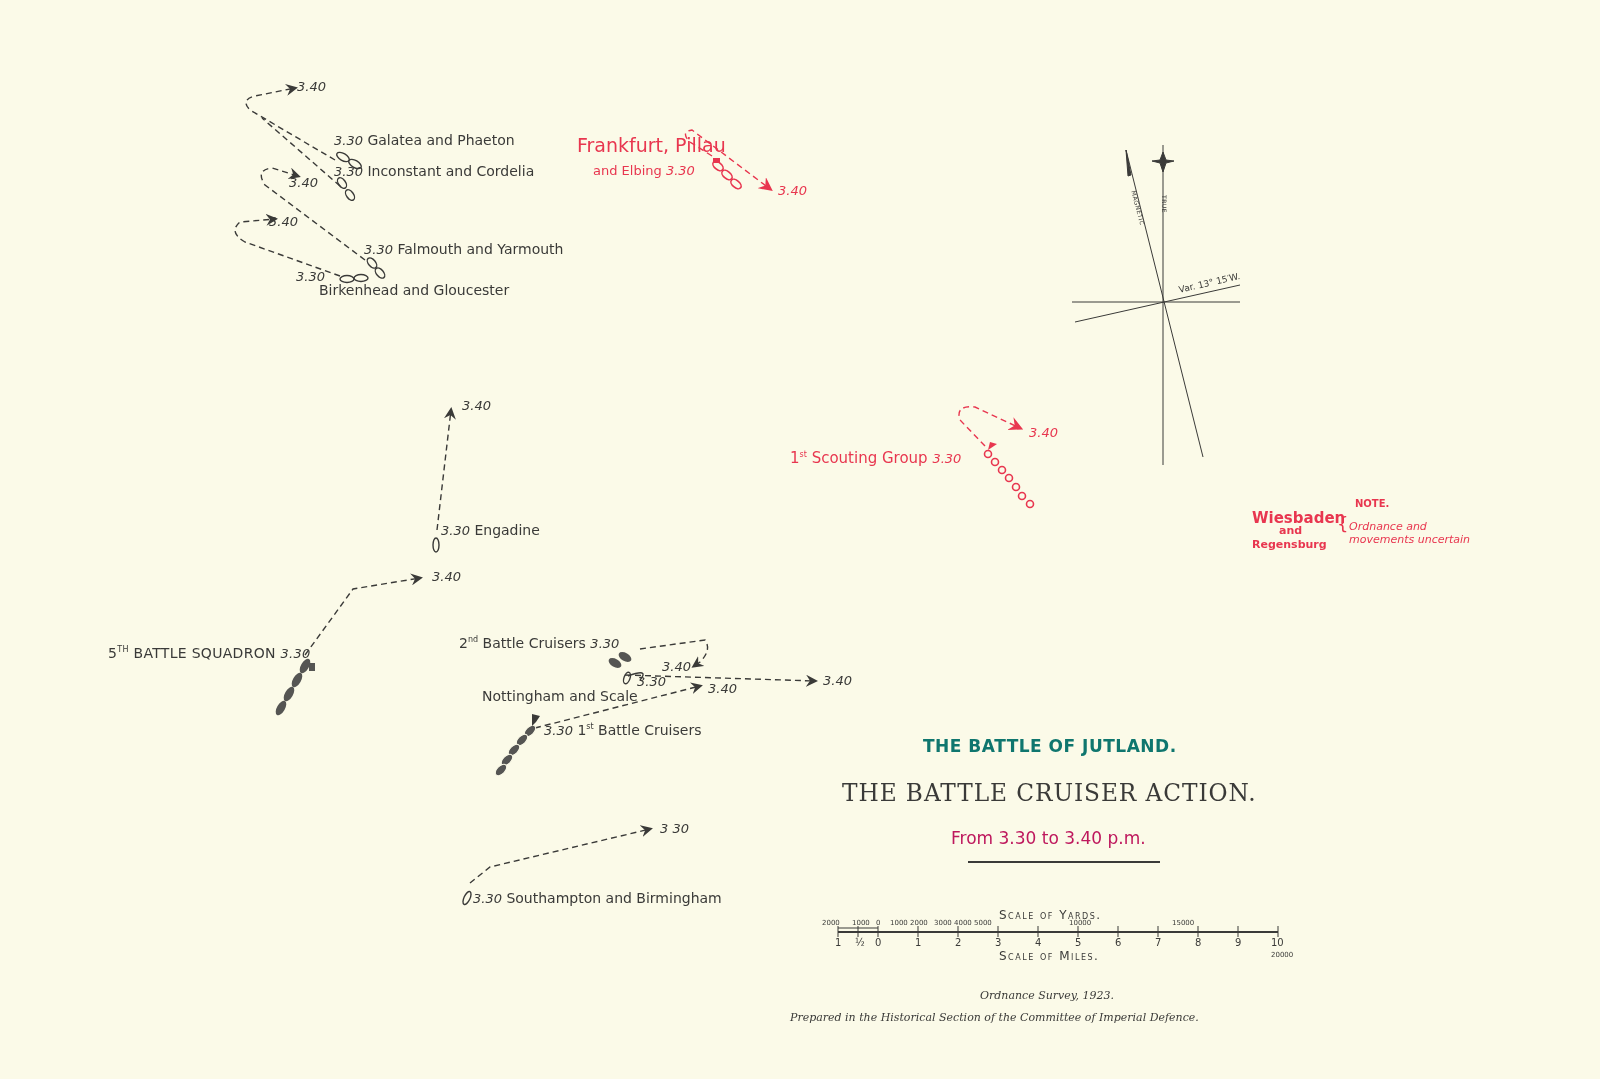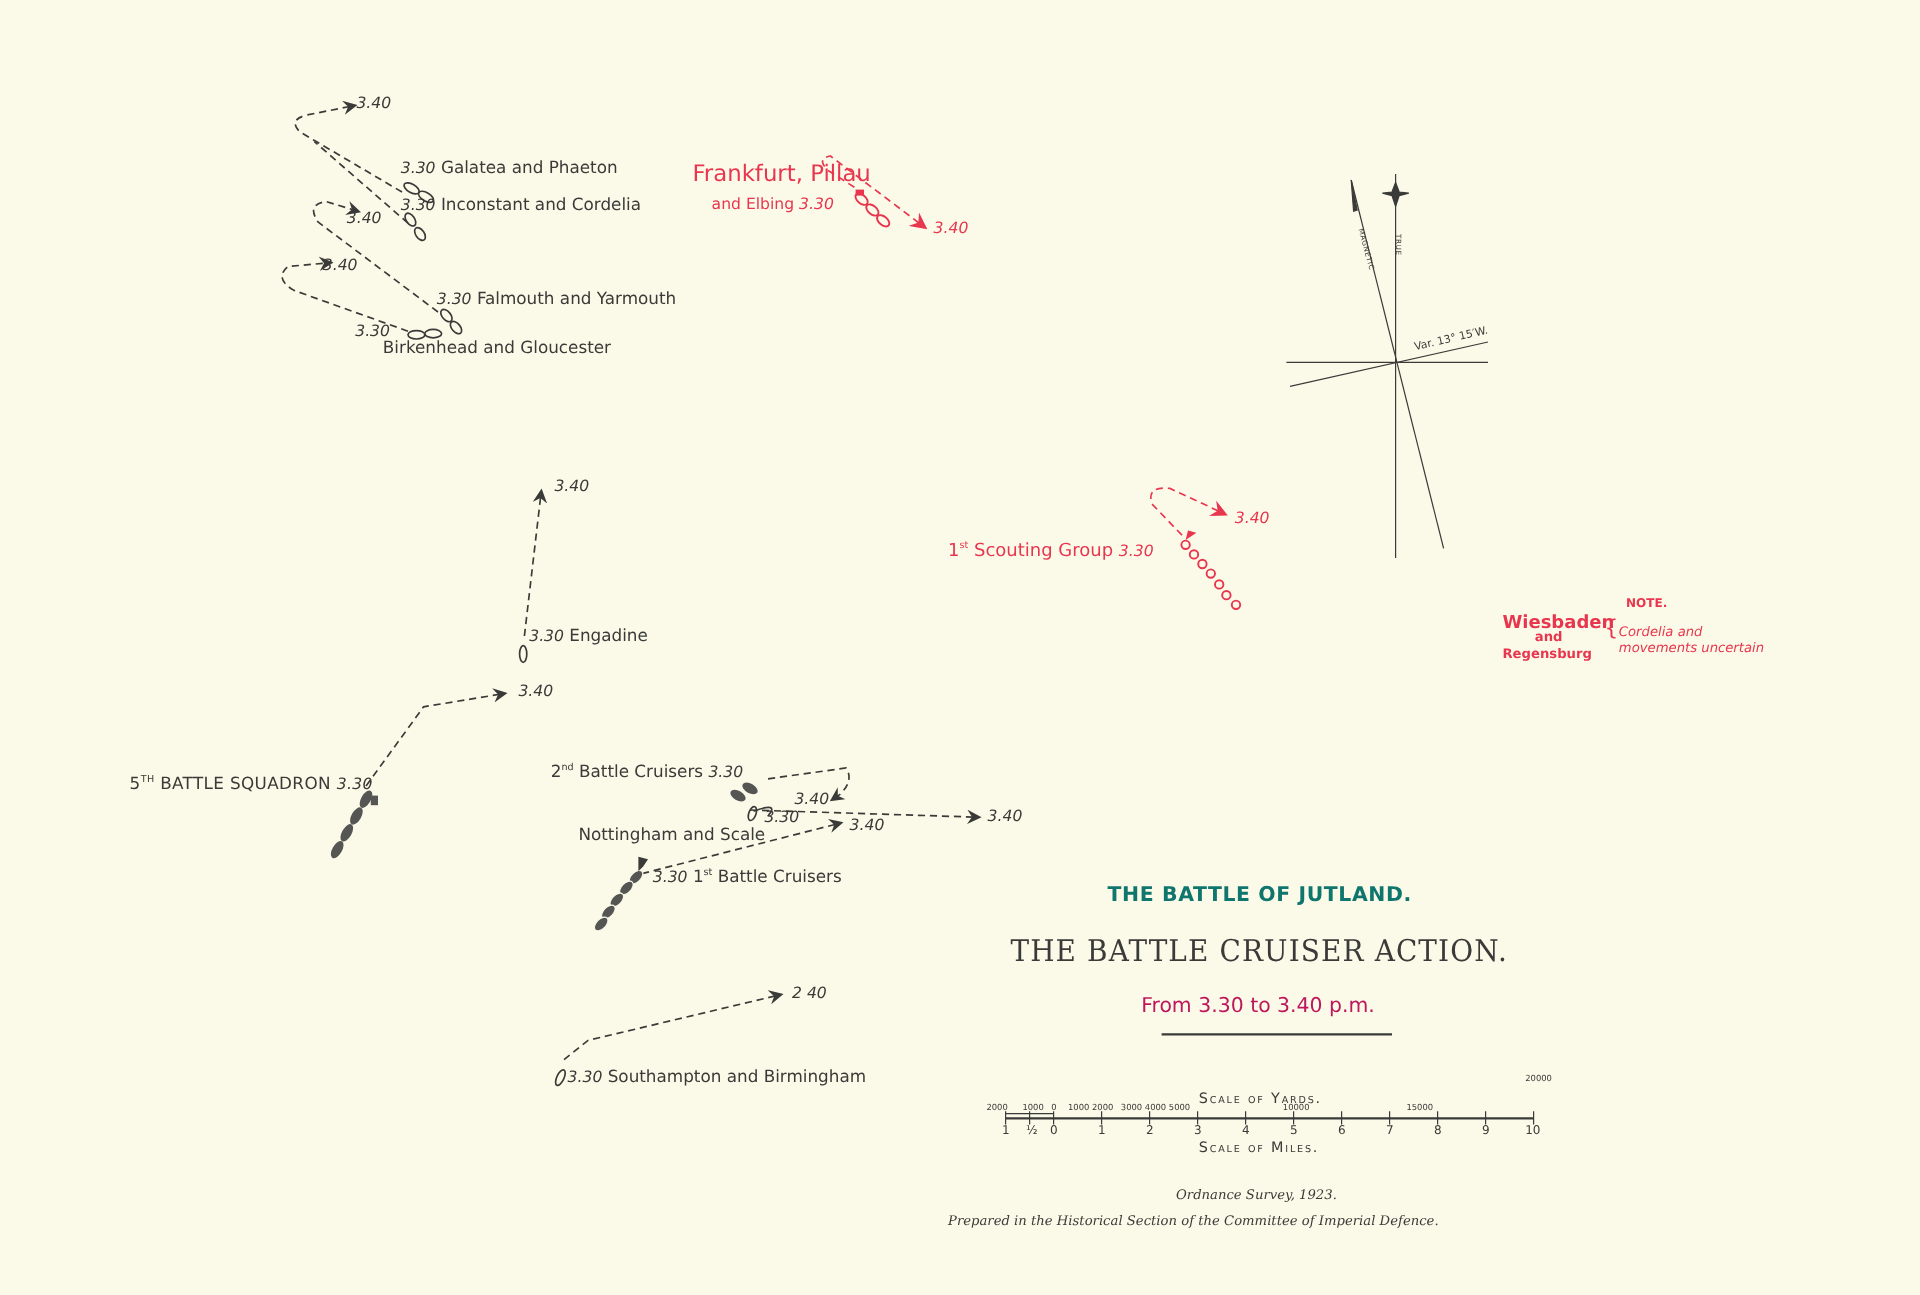--- a/index.html
+++ b/index.html
@@ -186,21 +186,21 @@
 <div class="lbl t" style="left:662px;top:660px">3.40</div>
 <div class="lbl t" style="left:637px;top:675px">3.30</div>
 <div class="lbl t" style="left:823px;top:674px">3.40</div>
 <div class="lbl" style="left:482px;top:689px">Nottingham and Scale</div>
 <div class="lbl t" style="left:708px;top:682px">3.40</div>
 <div class="lbl" style="left:544px;top:723px">
   <span class="t">3.30</span>
   <span>1</span><sup style="font-size:8px">st</sup><span> Battle Cruisers</span>
 </div>
 
-<div class="lbl t" style="left:660px;top:822px">2 40</div>
+<div class="lbl t" style="left:660px;top:822px">3 30</div>
 <div class="lbl" style="left:473px;top:891px">
   <span class="t">3.30</span>
   <span>Southampton and Birmingham</span>
 </div>
 
 <div class="lbl red" style="left:577px;top:136px;font-size:19px">Frankfurt, Pillau</div>
 <div class="lbl red" style="left:593px;top:164px;font-size:13px">
   <span>and Elbing</span>
   <span class="t">3.30</span>
 </div>
@@ -210,21 +210,21 @@
 <div class="lbl red" style="left:790px;top:451px;font-size:15px">
   <span>1</span><sup style="font-size:8px">st</sup><span> Scouting Group</span>
   <span class="t">3.30</span>
 </div>
 
 <div class="lbl red" style="left:1355px;top:499px;font-size:10px;font-weight:bold">NOTE.</div>
 <div class="lbl red" style="left:1252px;top:511px;font-size:15px;font-weight:bold">Wiesbaden</div>
 <div class="lbl red" style="left:1279px;top:525px;font-size:11px;font-weight:bold">and</div>
 <div class="lbl red" style="left:1252px;top:539px;font-size:11px;font-weight:bold">Regensburg</div>
 <div class="lbl red" style="left:1337px;top:515px;font-size:18px">{</div>
-<div class="lbl red it" style="left:1349px;top:521px;font-size:11px">Cordelia and</div>
+<div class="lbl red it" style="left:1349px;top:521px;font-size:11px">Ordnance and</div>
 <div class="lbl red it" style="left:1349px;top:534px;font-size:11px">movements uncertain</div>
 
 <div class="lbl comp" style="left:1167px;top:195px;transform:rotate(90deg);transform-origin:left top">TRUE</div>
 <div class="lbl comp" style="left:1136px;top:190px;transform:rotate(75deg);transform-origin:left top">MAGNETIC</div>
 <div class="lbl" style="left:1178px;top:286px;font-size:9px;transform:rotate(-13deg);transform-origin:left top">Var. 13° 15′W.</div>
 
 <div class="lbl title1" style="left:923px;top:738px">THE BATTLE OF JUTLAND.</div>
 <div class="lbl title2" style="left:842px;top:780px">THE BATTLE CRUISER ACTION.</div>
 <div class="lbl title3" style="left:951px;top:830px">From 3.30 to 3.40 p.m.</div>
 
@@ -234,21 +234,21 @@
 <div class="lbl tiny" style="left:822px;top:920px">2000</div>
 <div class="lbl tiny" style="left:852px;top:920px">1000</div>
 <div class="lbl tiny" style="left:876px;top:920px">0</div>
 <div class="lbl tiny" style="left:890px;top:920px">1000</div>
 <div class="lbl tiny" style="left:910px;top:920px">2000</div>
 <div class="lbl tiny" style="left:934px;top:920px">3000</div>
 <div class="lbl tiny" style="left:954px;top:920px">4000</div>
 <div class="lbl tiny" style="left:974px;top:920px">5000</div>
 <div class="lbl tiny" style="left:1069px;top:920px">10000</div>
 <div class="lbl tiny" style="left:1172px;top:920px">15000</div>
-<div class="lbl tiny" style="left:1271px;top:896px">20000</div>
+<div class="lbl tiny" style="left:1271px;top:952px">20000</div>
 
 <div class="lbl num" style="left:835px;top:938px">1</div>
 <div class="lbl num" style="left:855px;top:938px">½</div>
 <div class="lbl num" style="left:875px;top:938px">0</div>
 <div class="lbl num" style="left:915px;top:938px">1</div>
 <div class="lbl num" style="left:955px;top:938px">2</div>
 <div class="lbl num" style="left:995px;top:938px">3</div>
 <div class="lbl num" style="left:1035px;top:938px">4</div>
 <div class="lbl num" style="left:1075px;top:938px">5</div>
 <div class="lbl num" style="left:1115px;top:938px">6</div>

